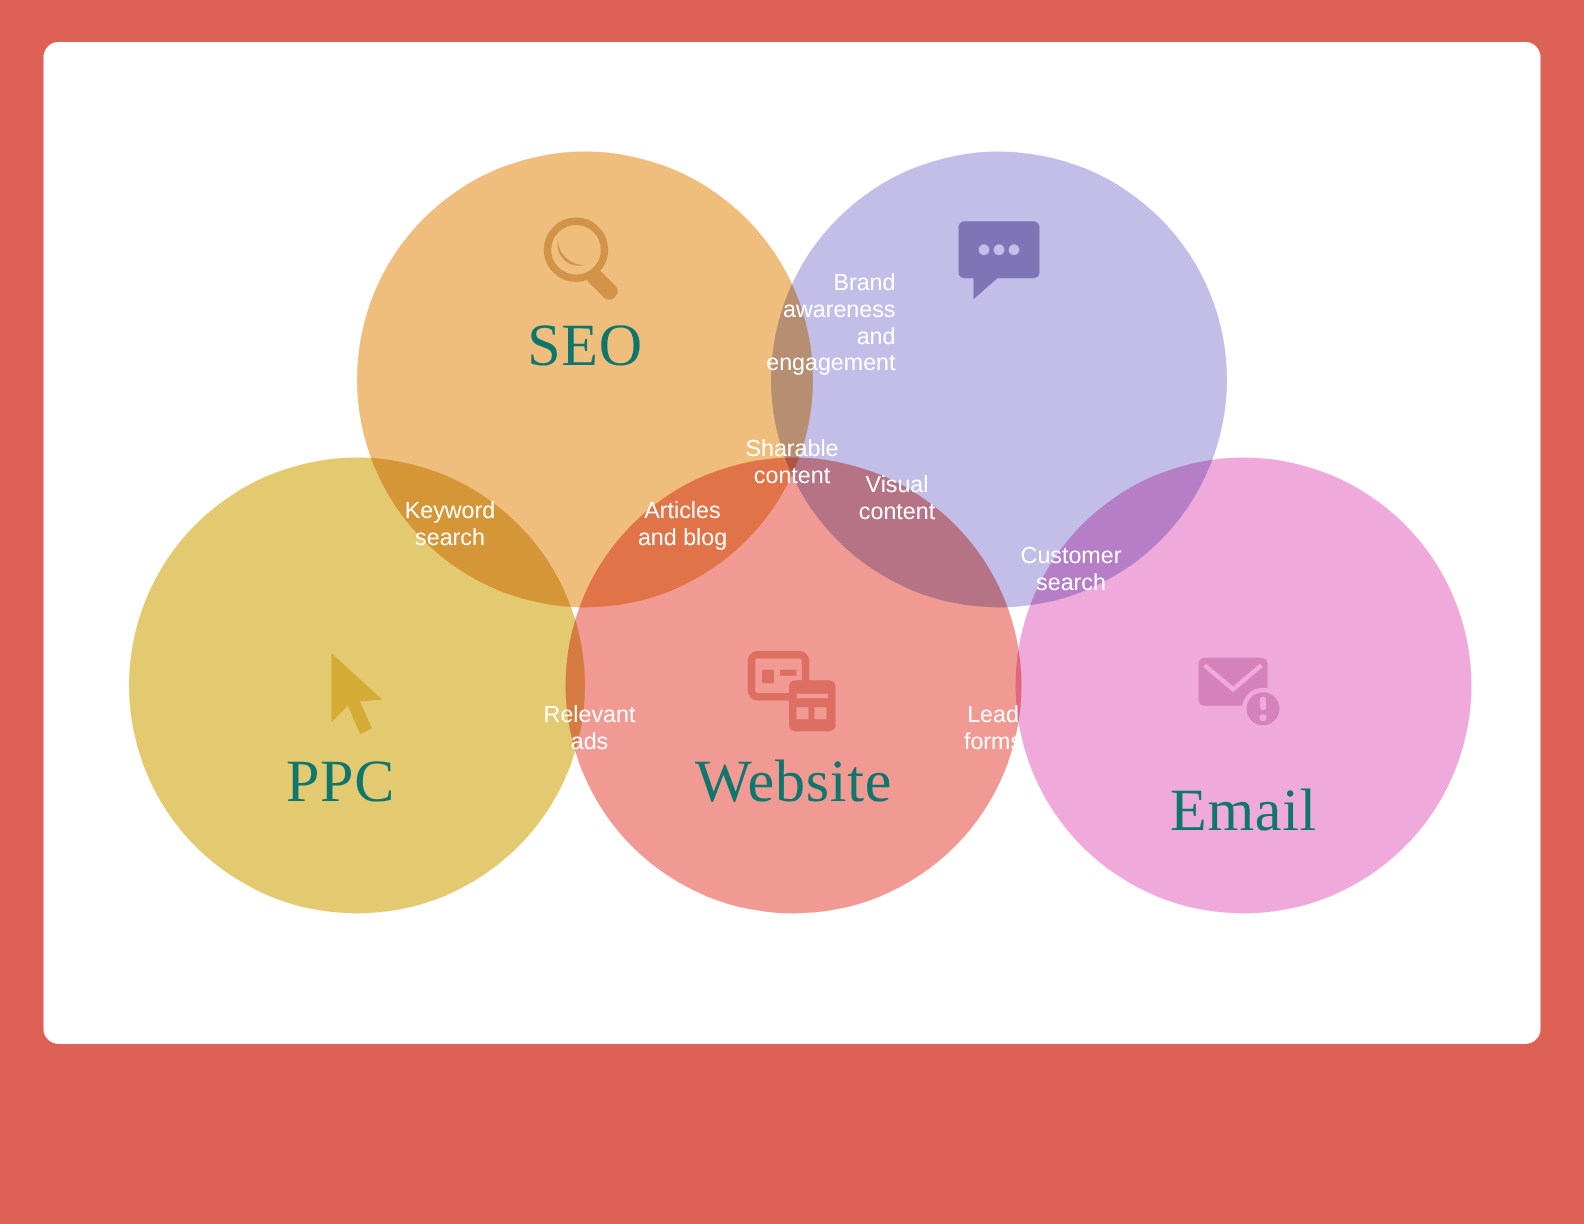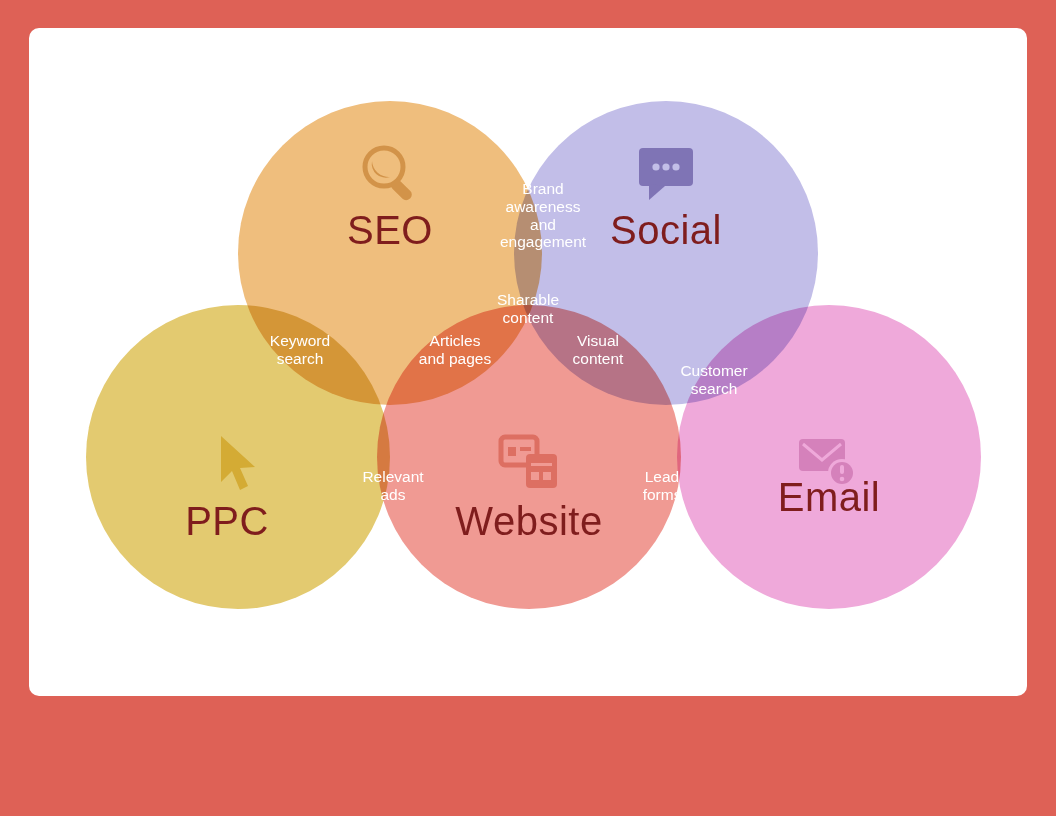--- a/index.html
+++ b/index.html
@@ -43,22 +43,22 @@
   }
   .labels {
     position: absolute;
     left: 0; top: 0;
     width: 998px;
     height: 668px;
     pointer-events: none;
   }
   .set-label {
     position: absolute;
-    color: #7f1d1d;
-    font-family: Liberation Sans, sans-serif;
+    color: #0f766e;
+    font-family: Liberation Serif, serif;
     font-size: 40px;
     line-height: 1;
     white-space: nowrap;
     transform: translate(-50%, -50%);
     letter-spacing: 0.5px;
   }
   .set-icon {
     position: absolute;
     transform: translate(-50%, -50%);
   }
@@ -109,21 +109,20 @@
 
       <div class="set-icon" style="left:637px; top:147px;">
         <svg width="62" height="58" viewBox="0 0 62 58">
           <rect x="4" y="4" width="54" height="38" rx="4" fill="#7f74b5"></rect>
           <path d="M14 40 L14 56 L30 42 Z" fill="#7f74b5"></path>
           <circle cx="21" cy="23" r="3.6" fill="#c2bee8"></circle>
           <circle cx="31" cy="23" r="3.6" fill="#c2bee8"></circle>
           <circle cx="41" cy="23" r="3.6" fill="#c2bee8"></circle>
         </svg>
       </div>
-      <div class="set-label" style="left:637px; top:202px;">Social</div>
 
       <div class="set-icon" style="left:209px; top:437px;">
         <svg width="50" height="62" viewBox="0 0 50 62">
           <path d="M8 4 L8 50 L19 39 L27 58 L35 54 L27 36 L42 35 Z" fill="#d4ab34"></path>
         </svg>
       </div>
       <div class="set-label" style="left:198px; top:493px;">PPC</div>
 
       <div class="set-icon" style="left:500px; top:437px;">
         <svg width="62" height="58" viewBox="0 0 62 58">
@@ -141,45 +140,45 @@
       <div class="set-icon" style="left:800px; top:437px;">
         <svg width="64" height="58" viewBox="0 0 64 58">
           <rect x="2" y="5" width="46" height="32" rx="4" fill="#d581bb"></rect>
           <path d="M6 10 L25 26 L44 10" fill="none" stroke="#efa9da" stroke-width="3"></path>
           <circle cx="45" cy="39" r="14" fill="#efa9da"></circle>
           <circle cx="45" cy="39" r="11" fill="#d581bb"></circle>
           <rect x="43" y="31" width="4" height="9" rx="2" fill="#efa9da"></rect>
           <circle cx="45" cy="45" r="2.3" fill="#efa9da"></circle>
         </svg>
       </div>
-      <div class="set-label" style="left:800px; top:469px;">Email</div>
-
-      <div class="inter-label" style="left:514px; top:188px;">
+      <div class="set-label" style="left:800px; top:512px;">Email</div>
+
+      <div class="inter-label" style="left:498px; top:188px;text-align:right;">
         <div>Brand</div>
         <div>awareness</div>
         <div>and</div>
         <div>engagement</div>
       </div>
 
       <div class="inter-label" style="left:499px; top:281px;">
         <div>Sharable</div>
         <div>content</div>
       </div>
 
       <div class="inter-label" style="left:271px; top:322px;">
         <div>Keyword</div>
         <div>search</div>
       </div>
 
       <div class="inter-label" style="left:426px; top:322px;">
         <div>Articles</div>
-        <div>and pages</div>
-      </div>
-
-      <div class="inter-label" style="left:569px; top:322px;text-align:center;">
+        <div>and blog</div>
+      </div>
+
+      <div class="inter-label" style="left:569px; top:305px;text-align:center;">
         <div>Visual</div>
         <div>content</div>
       </div>
 
       <div class="inter-label" style="left:685px; top:312px;margin-top:40px;">
         <div>Customer</div>
         <div>search</div>
       </div>
 
 

